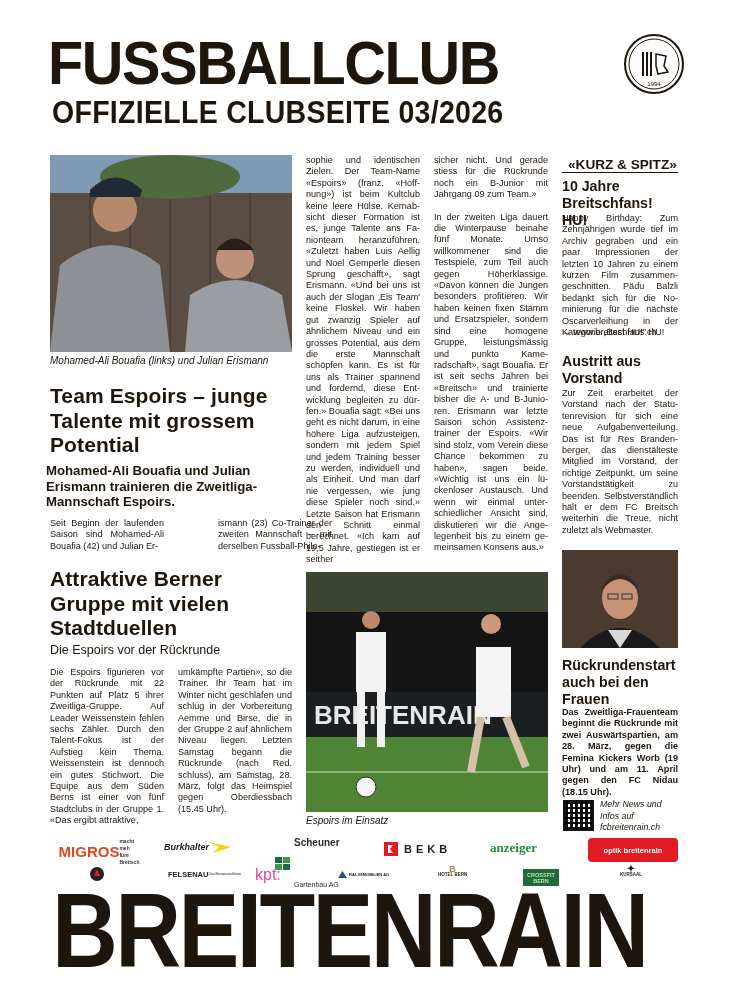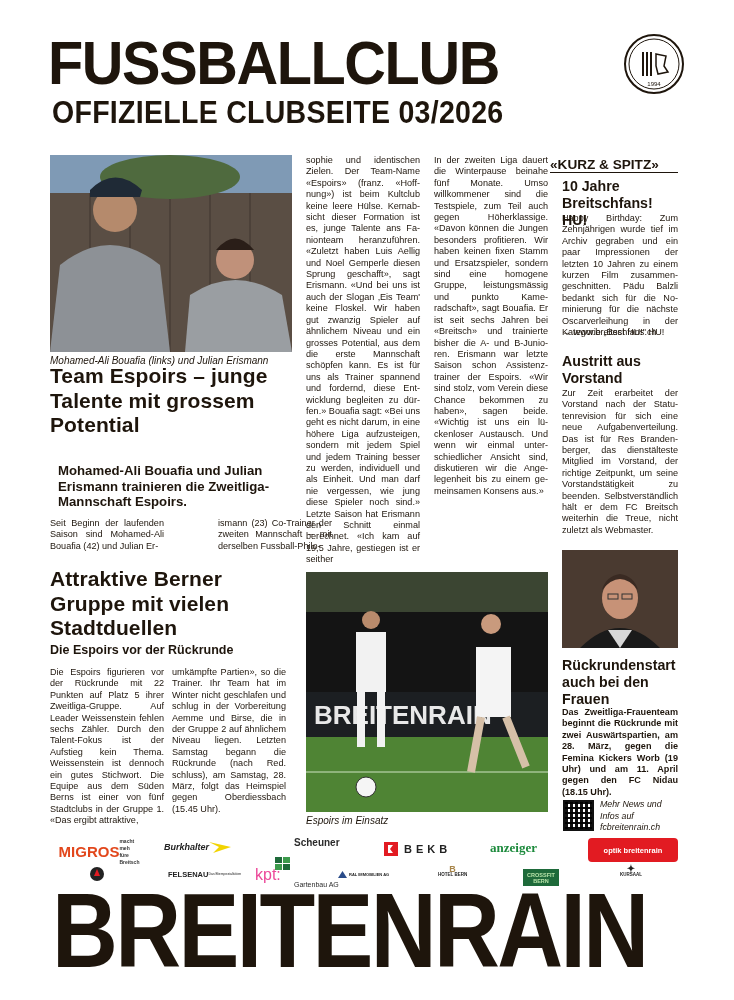--- a/index.html
+++ b/index.html
@@ -19,21 +19,21 @@
 
   
   .photo { overflow: hidden; }
   .photo1 { left: 50px; top: 155px; width: 242px; height: 197px; background: linear-gradient(180deg,#9ab2cc 0%,#6b7e5f 18%,#5c5147 22%,#7a6b5d 45%,#4a3f35 75%,#6d6a66 100%); }
   .photo2 { left: 306px; top: 572px; width: 242px; height: 240px; background: linear-gradient(180deg,#3a4630 0%,#1a1a1a 20%,#2a2a2a 55%,#4a5a3a 62%,#4f7a34 70%,#5b8a3b 100%); }
   .photo3 { left: 562px; top: 550px; width: 116px; height: 98px; background: radial-gradient(circle at 50% 35%,#c89a80 0%,#a8765c 18%,#5c4538 36%,#3e3129 70%,#2b231e 100%); }
 
   
   .h1 { font-weight: 700; font-size: 21px; line-height: 24.5px; letter-spacing: 0.1px; }
   .h2 { font-weight: 700; font-size: 13.2px; line-height: 15.6px; }
-  .h3 { font-weight: 700; font-size: 12.5px; line-height: 15px; }
+  .h3 { font-weight: 400; font-size: 12.5px; line-height: 15px; }
   .kurz { font-weight: 700; font-size: 13.6px; line-height: 16px; text-decoration: underline; text-underline-offset: 3px; }
   .side-h { font-weight: 700; font-size: 14.2px; line-height: 17px; }
 
   
   .sp { font-weight: 700; display:flex; align-items:center; justify-content:center; }
   .migros { left: 64px; top: 838px; width: 70px; font-size: 15px; color:#e2471c; flex-direction: row; line-height: 14px; }
   .migros small { font-size: 5px; color:#333; font-weight:700; line-height: 7px; }
   .burkhalter { left: 164px; top: 840px; font-size: 9px; font-style: italic; color:#222; }
   .scheuner { left: 275px; top: 838px; font-size: 10px; color:#2b2b2b; }
   .bekb { left: 384px; top: 842px; font-size: 11px; letter-spacing: 4px; color:#222; }
@@ -79,54 +79,55 @@
     <path d="M10 110 Q60 70 110 110 L120 197 H0 Z" fill="#8d9196"></path>
     <circle cx="65" cy="55" r="22" fill="#b58a6c"></circle>
     <path d="M40 35 Q65 10 92 35 L90 42 H40 Z" fill="#1f2a36"></path>
     <path d="M140 140 Q185 110 232 140 L242 197 H135 Z" fill="#9a9ea2"></path>
     <circle cx="185" cy="105" r="19" fill="#c0917a"></circle>
     <path d="M166 95 Q185 72 204 95 Z" fill="#2a1e18"></path>
   </svg>
 </div>
 <div class="abs caption" style="left:50px; top:355px;">Mohamed-Ali Bouafia (links) und Julian Erismann</div>
 
-<div class="abs h1" style="left:50px; top:364px; width:245px;">Team Espoirs – junge Talente mit grossem Potential</div>
-<div class="abs h2" style="left:58px; top:463px; width:245px;">Mohamed-Ali Bouafia und Julian Erismann trainieren die Zweitliga-Mannschaft Espoirs.</div>
+<div class="abs h1" style="left:50px; top:384px; width:245px;">Team Espoirs – junge Talente mit grossem Potential</div>
+<div class="abs h2" style="left:46px; top:463px; width:245px;">Mohamed-Ali Bouafia und Julian Erismann trainieren die Zweitliga-Mannschaft Espoirs.</div>
 <div class="abs body-text" style="left:50px; top:518px; width:114px;">Seit Beginn der laufenden Saison sind Mohamed-Ali Bouafia (42) und Julian Er-</div>
 <div class="abs body-text" style="left:178px; top:518px; width:114px;margin-left:40px;">ismann (23) Co-Trainer der zweiten Mannschaft – mit derselben Fussball-Philo-</div>
 <div class="abs body-text" style="left:306px; top:155px; width:114px;">sophie und identischen Zielen. Der Team-Name «Espoirs» (franz. «Hoff­nung») ist beim Kultclub keine leere Hülse. Kernab­sicht dieser Formation ist es, junge Talente ans Fa­nionteam heranzuführen. «Zuletzt haben Luis Aellig und Noel Gemperle diesen Sprung geschafft», sagt Erismann. «Und bei uns ist auch der Slogan ‚Eis Team' keine Floskel. Wir haben gut zwanzig Spieler auf ähnlichem Niveau und ein grosses Potential, aus dem die erste Mannschaft schöpfen kann. Es ist für uns als Trainer spannend und fordernd, diese Ent­wicklung begleiten zu dür­fen.» Bouafia sagt: «Bei uns geht es nicht darum, in eine höhere Liga auf­zusteigen, sondern mit jedem Spiel und jedem Training besser zu wer­den, individuell und als Einheit. Und man darf nie vergessen, wie jung diese Spieler noch sind.» Letzte Saison hat Erismann den Schnitt einmal berechnet. «Ich kam auf 19,5 Jahre, gestiegen ist er seither</div>
 <div class="abs body-text" style="left:434px; top:155px; width:114px;">
+  <p>sicher nicht. Und gerade stiess für die Rückrun­de noch ein B-Junior mit Jahrgang 09 zum Team.»</p>
   <p>In der zweiten Liga dau­ert die Winterpause bei­nahe fünf Monate. Umso willkommener sind die Testspiele, zum Teil auch gegen Höherklassige. «Davon können die Jungen besonders profitieren. Wir haben keinen fixen Stamm und Ersatzspieler, sondern sind eine homo­gene Gruppe, leistungs­mässig und punkto Kame­radschaft», sagt Bouafia. Er ist seit sechs Jahren bei «Breitsch» und trainierte bisher die A- und B-Junio­ren. Erismann war letzte Saison schon Assistenz­trainer der Espoirs. «Wir sind stolz, vom Verein diese Chance bekommen zu haben», sagen beide. «Wichtig ist uns ein lü­ckenloser Austausch. Und wenn wir einmal unter­schiedlicher Ansicht sind, diskutieren wir die Ange­legenheit bis zu einem ge­meinsamen Konsens aus.»</p>
 </div>
 
 <div class="abs h1" style="left:50px; top:567px; width:245px;">Attraktive Berner Gruppe mit vielen Stadtduellen</div>
 <div class="abs h3" style="left:50px; top:643px; width:245px;">Die Espoirs vor der Rückrunde</div>
 <div class="abs body-text" style="left:50px; top:667px; width:114px;">Die Espoirs figurieren vor der Rückrunde mit 22 Punkten auf Platz 5 ihrer Zweitliga-Gruppe. Auf Leader Weissenstein feh­len sechs Zähler. Durch den Talent-Fokus ist der Aufstieg kein Thema. Weissenstein ist dennoch ein gutes Stichwort. Die Equipe aus dem Süden Berns ist einer von fünf Stadtclubs in der Gruppe 1. «Das ergibt attraktive,</div>
-<div class="abs body-text" style="left:172px; top:667px; width:114px;">umkämpfte Partien», so die Trainer. Ihr Team hat im Winter nicht geschla­fen und schlug in der Vor­bereitung Aemme und Bir­se, die in der Gruppe 2 auf ähnlichem Niveau liegen. Letzten Samstag begann die Rückrunde (nach Red. schluss), am Samstag, 28. März, folgt das Heimspiel gegen Oberdiessbach (15.45 Uhr).</div>
+<div class="abs body-text" style="left:178px; top:667px; width:114px;">umkämpfte Partien», so die Trainer. Ihr Team hat im Winter nicht geschla­fen und schlug in der Vor­bereitung Aemme und Bir­se, die in der Gruppe 2 auf ähnlichem Niveau liegen. Letzten Samstag begann die Rückrunde (nach Red. schluss), am Samstag, 28. März, folgt das Heimspiel gegen Oberdiessbach (15.45 Uhr).</div>
 
 <div class="abs photo photo2">
   <svg width="242" height="240" viewBox="0 0 242 240">
     <rect width="242" height="40" fill="#3b4532"></rect>
     <rect y="40" width="242" height="80" fill="#141414"></rect>
     <rect x="0" y="120" width="242" height="45" fill="#1c1f22"></rect>
     <text x="8" y="152" font-family="Liberation Sans, sans-serif" font-weight="700" font-size="26" fill="#e8e8e8">BREITENRAIN</text>
     <rect y="165" width="242" height="75" fill="#4f8434"></rect>
     <line x1="0" y1="200" x2="242" y2="200" stroke="#cfe3c2" stroke-width="1"></line>
     <path d="M50 60 h30 v60 h-30 Z" fill="#f2f2f2"></path>
     <circle cx="65" cy="48" r="9" fill="#b98b6c"></circle>
     <path d="M55 120 v55 M75 120 v55" stroke="#f2f2f2" stroke-width="8"></path>
     <path d="M170 75 h35 v70 h-35 Z" fill="#f4f4f4"></path>
     <circle cx="185" cy="52" r="10" fill="#c99a7d"></circle>
     <path d="M175 145 l-10 55 M200 145 l20 50" stroke="#d6c0a8" stroke-width="8"></path>
     <circle cx="60" cy="215" r="10" fill="#f5f5f5" stroke="#333" stroke-width="1"></circle>
   </svg>
 </div>
 <div class="abs caption" style="left:306px; top:815px;">Espoirs im Einsatz</div>
 
-<div class="abs kurz" style="left:550px; top:157px;">«KURZ &amp; SPITZ»</div>
+<div class="abs kurz" style="left:568px; top:157px;">«KURZ &amp; SPITZ»</div>
 <div class="abs" style="left:562px; top:172px; width:116px; border-top:1px solid #1e150c;"></div>
 <div class="abs side-h" style="left:562px; top:178px; width:116px;">10 Jahre Breitschfans! HU!</div>
 <div class="abs body-text" style="left:562px; top:213px; width:116px;">Happy Birthday: Zum Zehnjährigen wurde tief im Archiv gegraben und ein paar Impressionen der letzten 10 Jahren zu einem kurzen Film zusammen­geschnitten. Pädu Balzli bedankt sich für die No­minierung für die nächste Oscarverleihung in der Kategorie „Best HU!" HU!</div>
 <div class="abs body-text" style="left:562px; top:327px; width:116px;">→ www.breitschfans.ch</div>
 
 <div class="abs side-h" style="left:562px; top:353px; width:116px;">Austritt aus Vorstand</div>
 <div class="abs body-text" style="left:562px; top:388px; width:116px;">Zur Zeit erarbeitet der Vorstand nach der Statu­tenrevision für sich eine neue Aufgabenverteilung. Das ist für Res Branden­berger, das dienstälteste Mitglied im Vorstand, der richtige Zeitpunkt, um seine Vorstandstätigkeit zu beenden. Selbstver­ständlich hält er dem FC Breitsch weiterhin die Treue, nicht zuletzt als Webmaster.</div>
 
 <div class="abs photo photo3">
   <svg width="116" height="98" viewBox="0 0 116 98">

